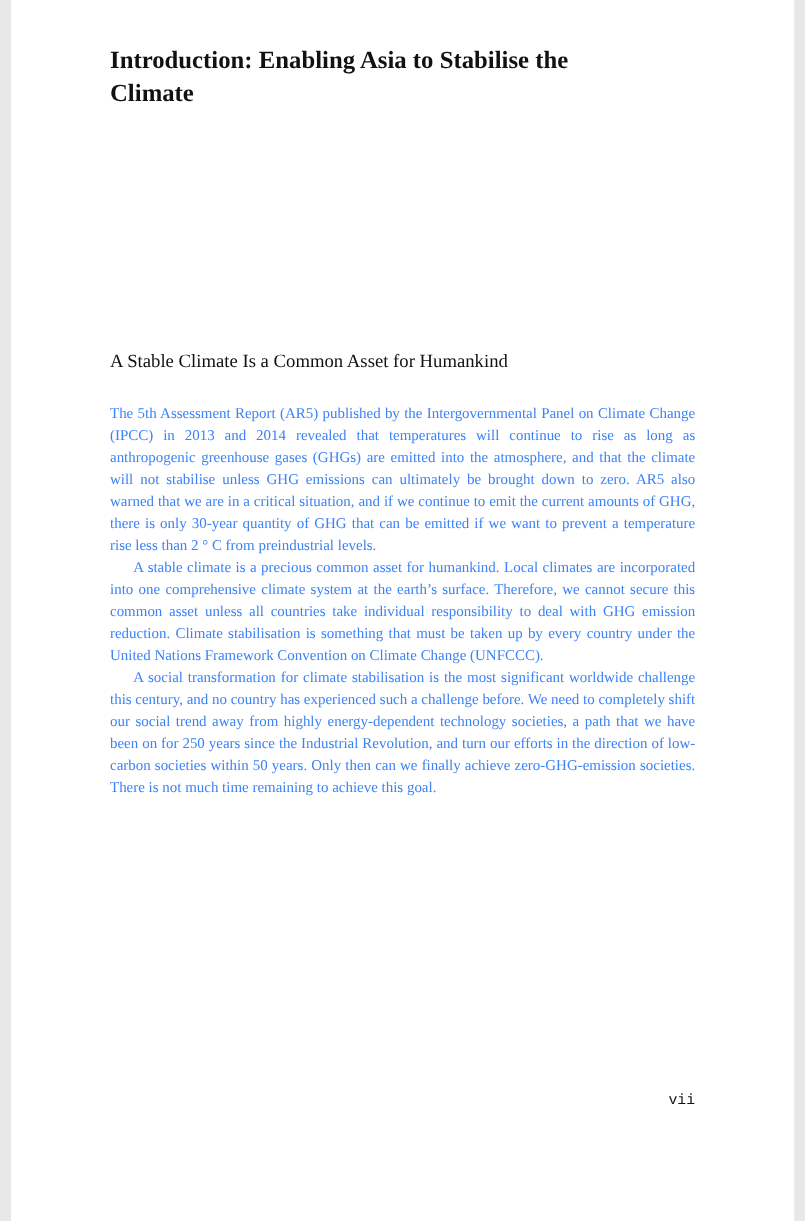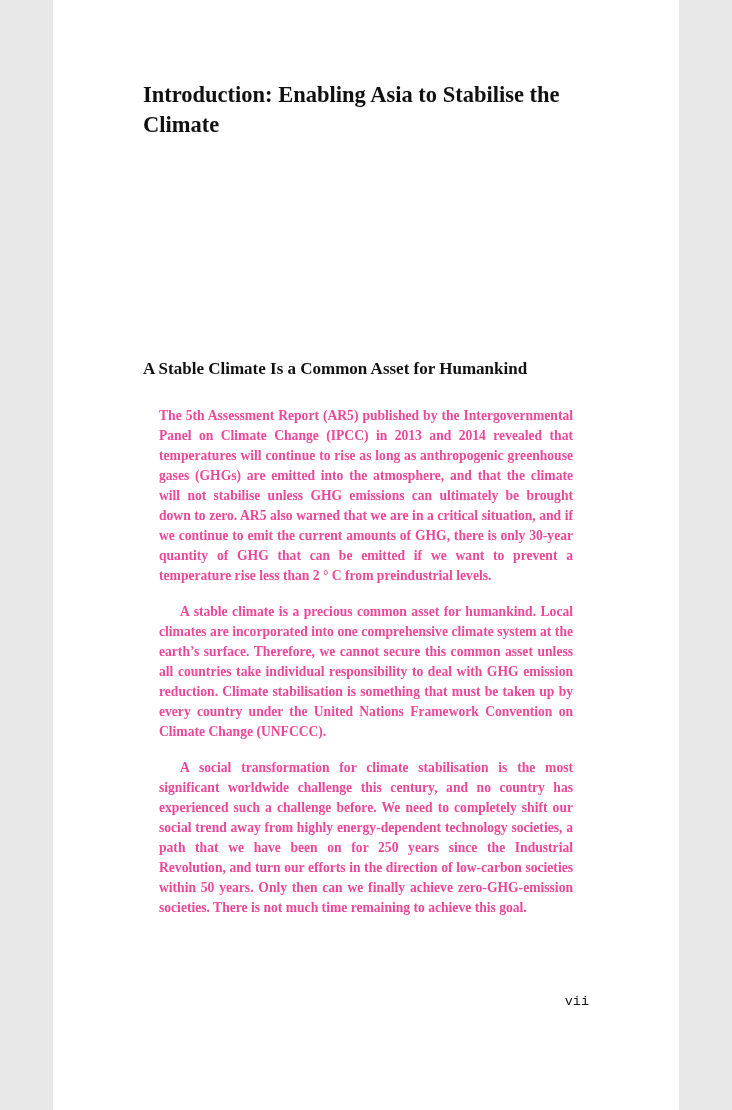--- a/index.html
+++ b/index.html
@@ -4,55 +4,54 @@
   <title>Book Page</title>
   <style>
     html, body {
       margin: 0;
       padding: 0;
       background: #e8e8e8;
       font-family: "Liberation Serif", serif;
     }
     .page {
       position: relative;
-      width: 626px;
+      width: 712px;
       height: 1110px;
       margin: 0 auto;
       background: #ffffff;
       box-sizing: border-box;
-      padding: 80px 90px 0 90px;
+      padding: 40px 90px 0 90px;
       color: #111111;
     }
     .title {
       margin: 0;
       font-family: "Liberation Serif", serif;
       font-size: 22.5px;
       line-height: 30px;
       font-weight: bold;
       color: #111111;
       max-width: 480px;
     }
     .section {
       margin: 218px 0 0 0;
       font-family: "Liberation Serif", serif;
       font-size: 17px;
       line-height: 22px;
-      font-weight: bold;
+      font-weight: normal;
       color: #111111;
     }
     .body-text {
       margin-top: 26px;
     }
     .para {
-      margin: 16px;
+      margin: 0;
       font-size: 13.6px;
       line-height: 20px;
       text-align: justify;
-      color: #ec4899;
-      font-weight: bold;
+      color: #3b82f6;
     }
     .para.indent {
       text-indent: 1.55em;
     }
     .page-number {
       position: absolute;
       top: 994px;
       right: 90px;
       font-size: 13.5px;
       color: #141414;

